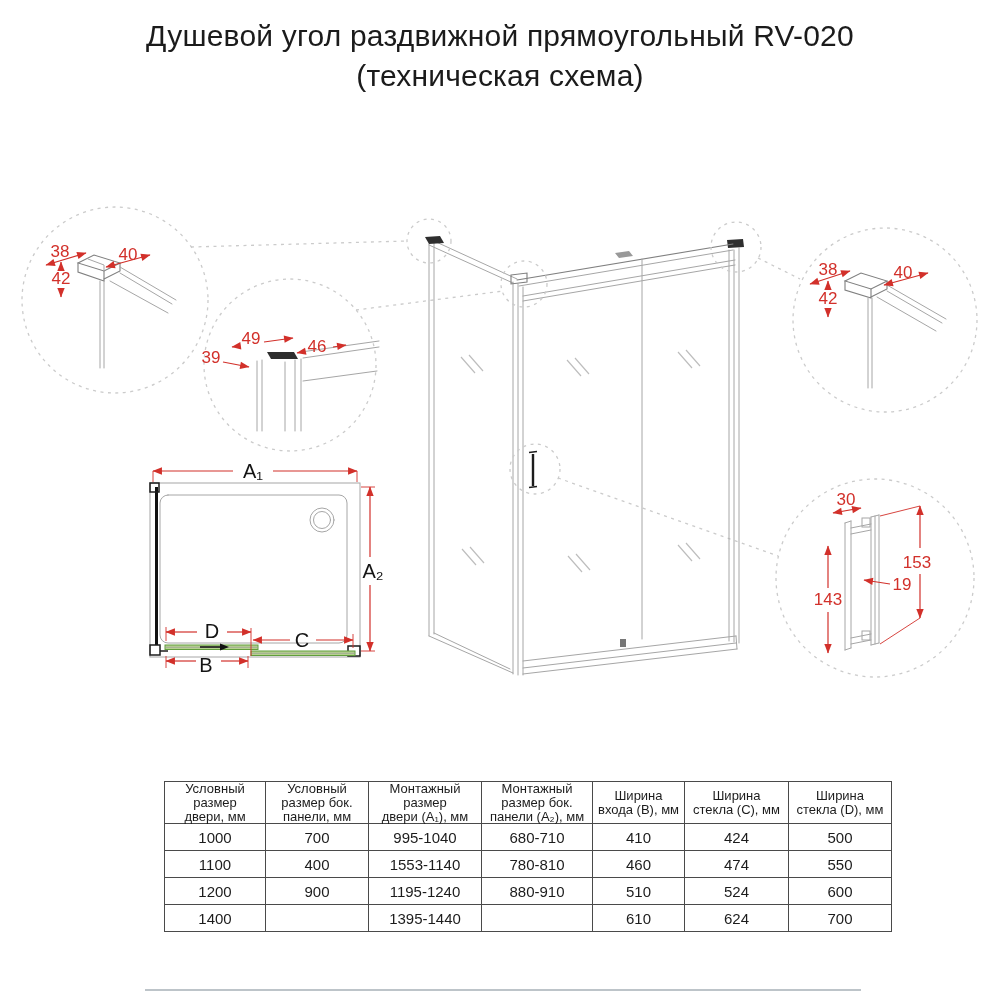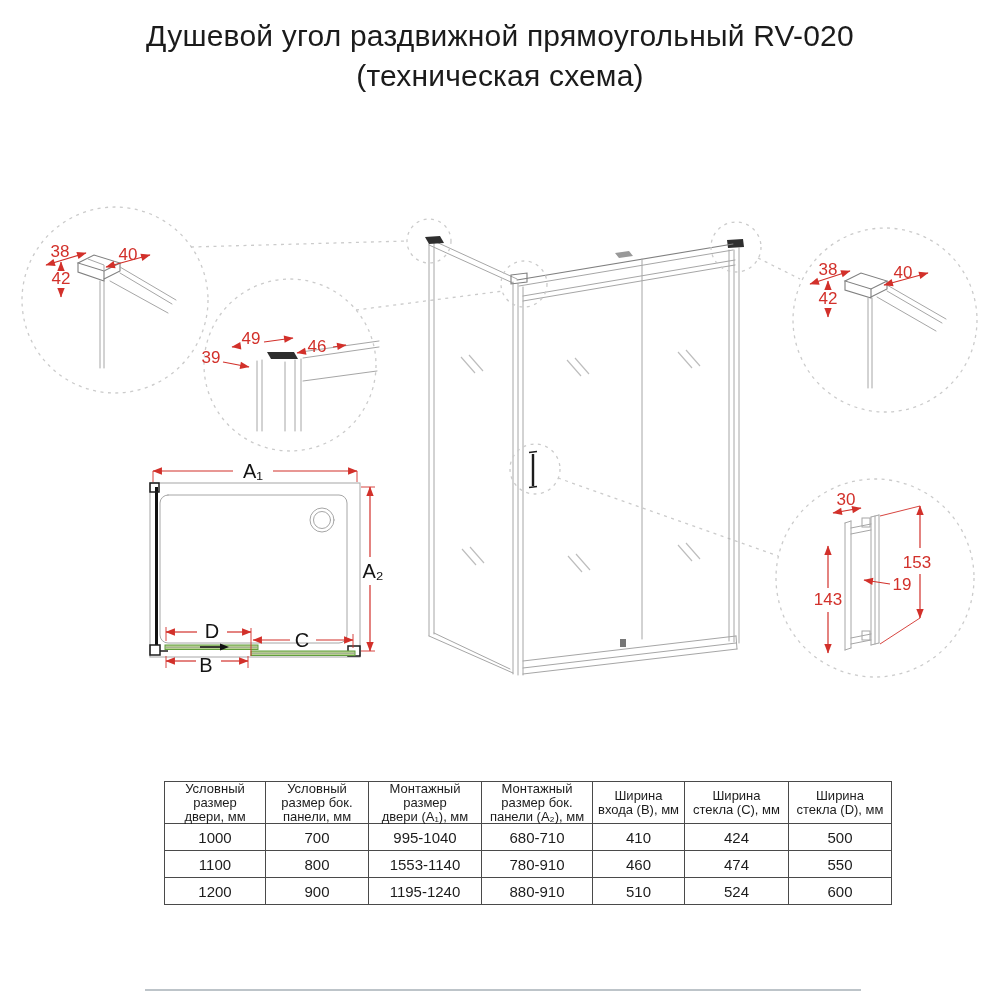--- a/index.html
+++ b/index.html
@@ -323,32 +323,41 @@
         <td>1000</td>
         <td>700</td>
         <td>995-1040</td>
         <td>680-710</td>
         <td>410</td>
         <td>424</td>
         <td>500</td>
       </tr>
       <tr>
         <td>1100</td>
-        <td>800</td>
+        <td>400</td>
         <td>1553-1140</td>
-        <td>780-910</td>
+        <td>780-810</td>
         <td>460</td>
         <td>474</td>
         <td>550</td>
       </tr>
       <tr>
         <td>1200</td>
         <td>900</td>
         <td>1195-1240</td>
         <td>880-910</td>
         <td>510</td>
         <td>524</td>
         <td>600</td>
       </tr>
+      <tr>
+        <td>1400</td>
+        <td></td>
+        <td>1395-1440</td>
+        <td></td>
+        <td>610</td>
+        <td>624</td>
+        <td>700</td>
+      </tr>
     </tbody>
 </table>
 
 <div class="footer-line"></div>
 
 </body></html>

